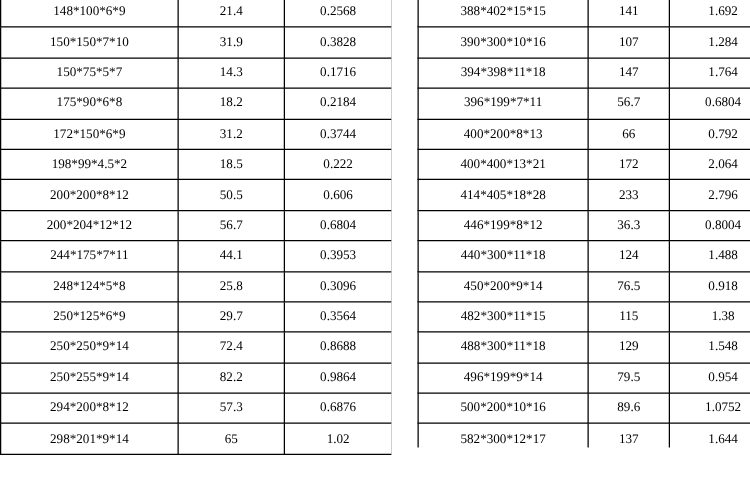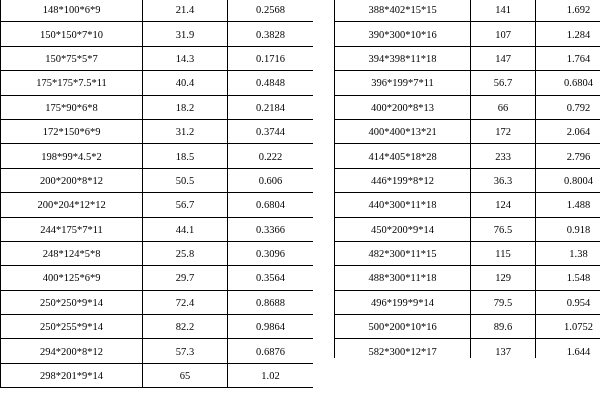--- a/index.html
+++ b/index.html
@@ -92,25 +92,20 @@
             <td>150*150*7*10</td>
             <td>31.9</td>
             <td>0.3828</td>
           </tr>
         <tr>
             <td>150*75*5*7</td>
             <td>14.3</td>
             <td>0.1716</td>
           </tr>
         <tr>
-            <td>175*175*7.5*11</td>
-            <td>40.4</td>
-            <td>0.4848</td>
-          </tr>
-        <tr>
             <td>175*90*6*8</td>
             <td>18.2</td>
             <td>0.2184</td>
           </tr>
         <tr>
             <td>172*150*6*9</td>
             <td>31.2</td>
             <td>0.3744</td>
           </tr>
         <tr>
@@ -124,29 +119,29 @@
             <td>0.606</td>
           </tr>
         <tr>
             <td>200*204*12*12</td>
             <td>56.7</td>
             <td>0.6804</td>
           </tr>
         <tr>
             <td>244*175*7*11</td>
             <td>44.1</td>
-            <td>0.3366</td>
+            <td>0.3953</td>
           </tr>
         <tr>
             <td>248*124*5*8</td>
             <td>25.8</td>
             <td>0.3096</td>
           </tr>
         <tr>
-            <td>400*125*6*9</td>
+            <td>250*125*6*9</td>
             <td>29.7</td>
             <td>0.3564</td>
           </tr>
         <tr>
             <td>250*250*9*14</td>
             <td>72.4</td>
             <td>0.8688</td>
           </tr>
         <tr>
             <td>250*255*9*14</td>

